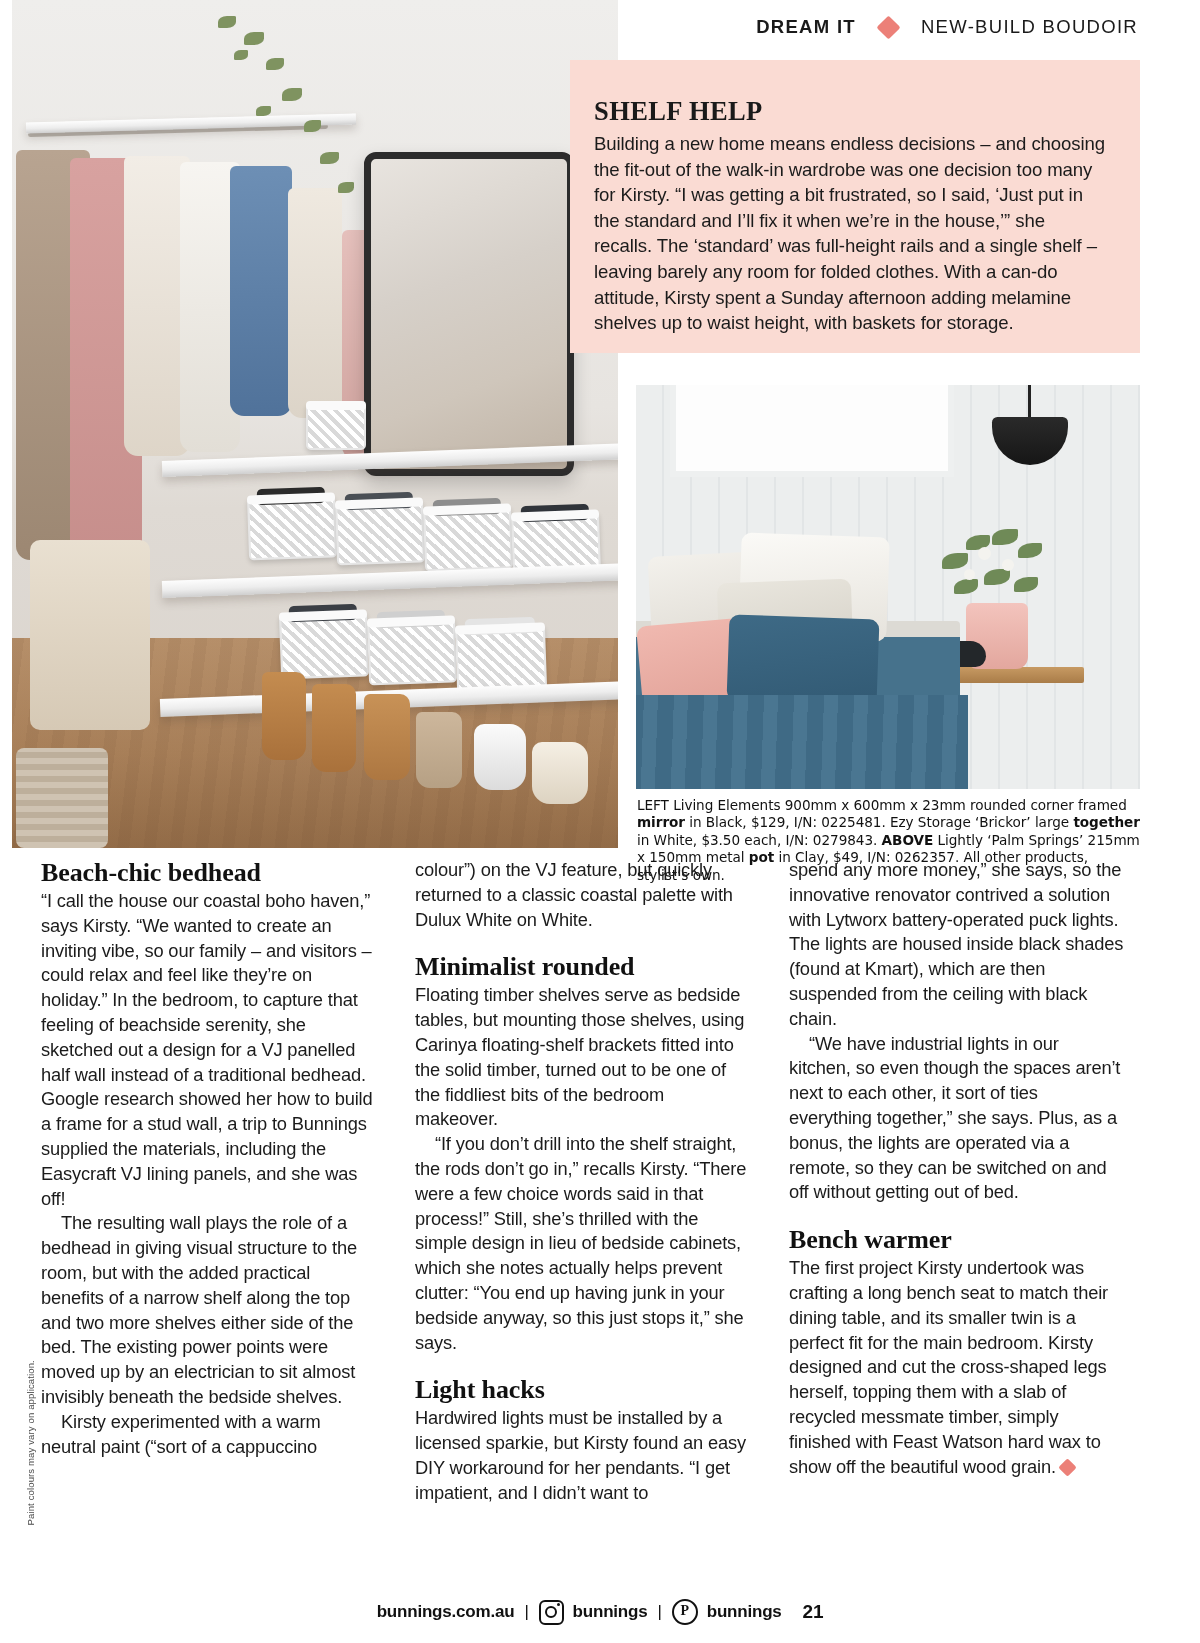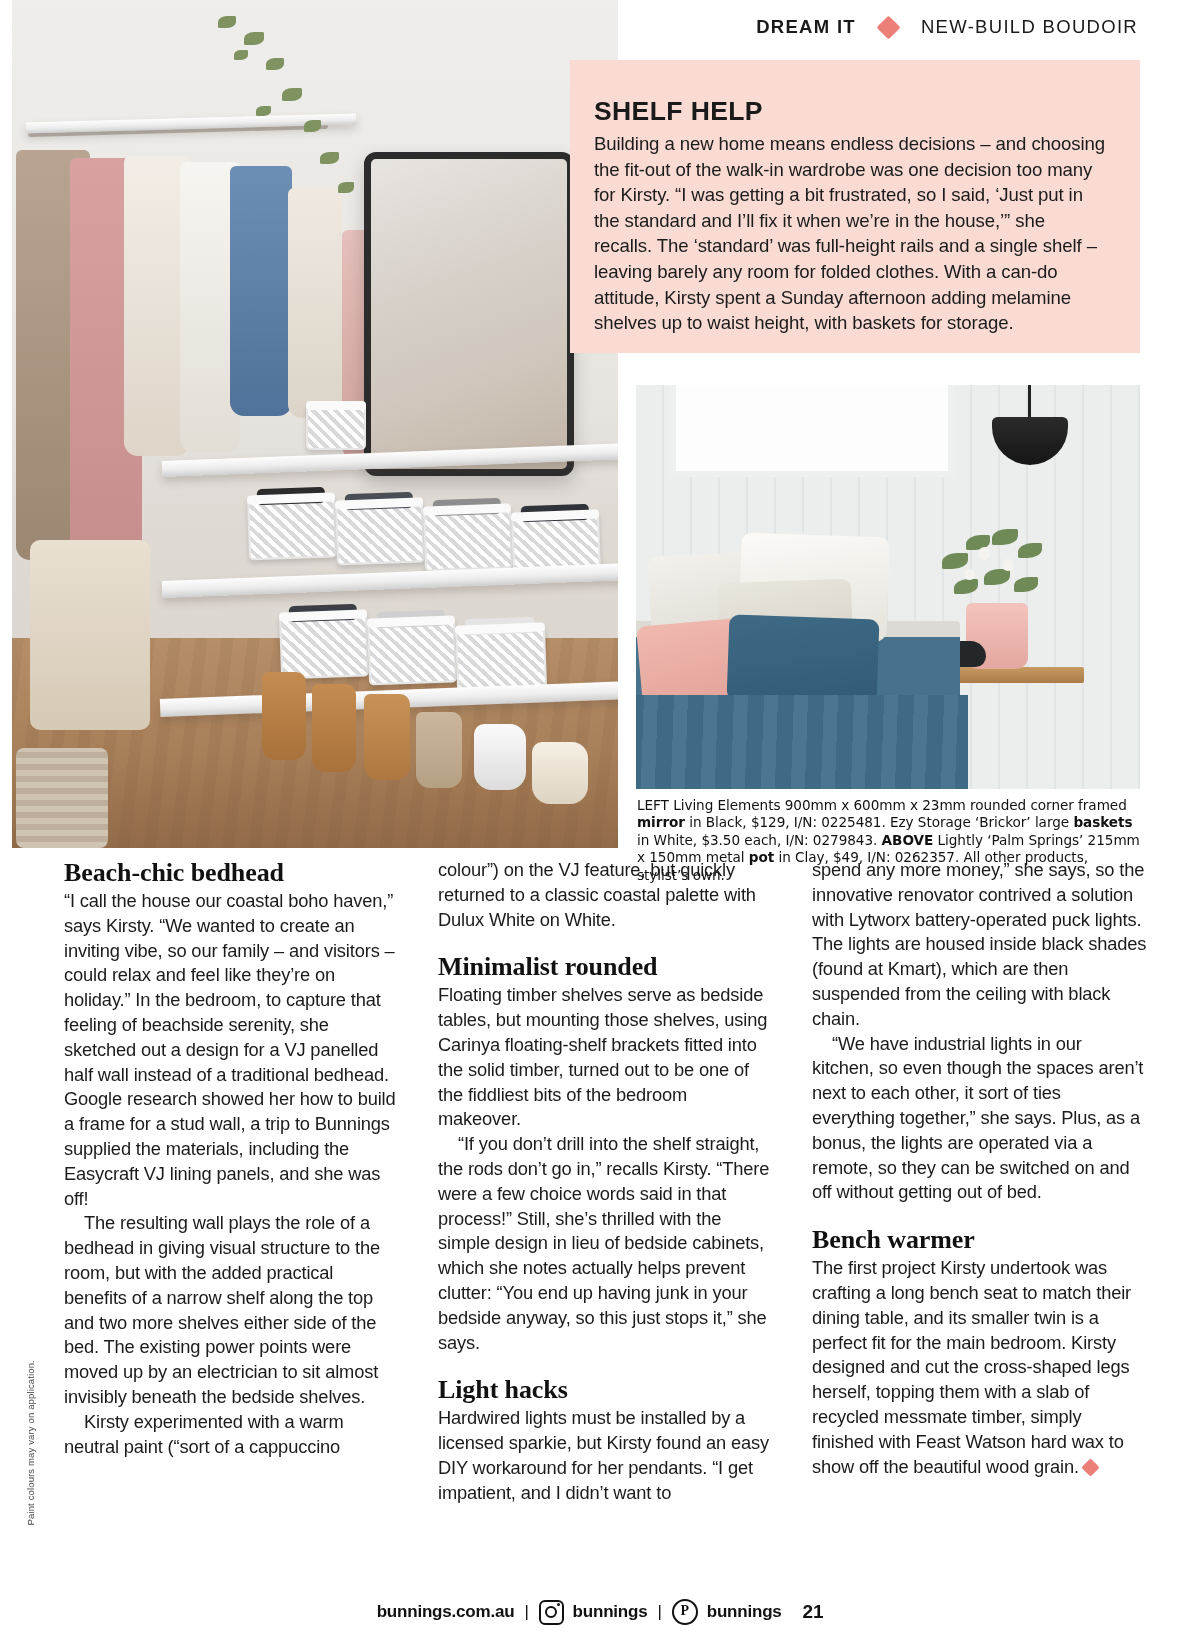--- a/index.html
+++ b/index.html
@@ -85,21 +85,21 @@
     background:repeating-linear-gradient(0deg,#cfc3b2 0 6px,#bdaf9b 6px 12px);}
   .plant{position:absolute;left:196px;top:10px;width:230px;height:230px;}
   .plant i{position:absolute;display:block;background:#7f9360;border-radius:50% 10% 50% 10%;}
 
   
   .callout{
     position:absolute;left:570px;top:60px;width:570px;height:293px;
     background:#fadbd3;padding:36px 34px 0 24px;box-sizing:border-box;
   }
   .callout h2{
-    margin:0 0 4px 0;font-family:Liberation Sans, sans-serif;
+    margin:0 0 4px 0;font-family:Liberation Serif, serif;
     font-size:26.5px;font-weight:bold;letter-spacing:.4px;color:#1a1a1a;
   }
   .callout p{
     margin:0;font-size:18.6px;line-height:25.6px;color:#1b1b1b;letter-spacing:-.1px;
   }
 
   
   .photo-bed{
     position:absolute;left:636px;top:385px;width:504px;height:404px;
     overflow:hidden;background:#d7dadb;
@@ -132,21 +132,21 @@
 
   
   .caption{
     position:absolute;left:637px;top:797px;width:503px;
     font-size:13.6px;line-height:17.4px;letter-spacing:-.05px;color:#111;
     font-family:"DejaVu Sans",sans-serif;
   }
   .caption b{font-weight:bold;margin-top:19px;}
 
   
-  .cols{position:absolute;left:64px;top:858px;width:1085px;
+  .cols{position:absolute;left:41px;top:858px;width:1085px;
     display:flex;gap:38px;}
   .col{width:336px;}
   .col h3{
     margin:0 0 1px 0;font-family:"Liberation Serif",serif;
     font-size:26px;font-weight:bold;letter-spacing:-.1px;color:#111;
   }
   .col h3.tight{margin-top:20px;}
   .col p{
     margin:0;font-size:18.3px;line-height:24.8px;letter-spacing:-.15px;color:#1b1b1b;
   }
@@ -294,21 +294,21 @@
     <div class="bed-mattress"></div>
     <div class="pillow p1"></div>
     <div class="pillow p2"></div>
     <div class="pillow p5"></div>
     <div class="pillow p3"></div>
     <div class="pillow p4"></div>
     <div class="bed-throw"></div>
   </div>
 
   <div class="caption">
-    <span>LEFT</span><span> Living Elements 900mm x 600mm x 23mm rounded corner framed </span><b>mirror</b><span> in Black, $129, I/N: 0225481. Ezy Storage ‘Brickor’ large </span><b>baskets</b><span> in White, $3.50 each, I/N: 0279843. </span><b>ABOVE</b><span> Lightly ‘Palm Springs’ 215mm x 150mm metal </span><b>pot</b><span> in Clay, $49, I/N: 0262357. All other products, stylist’s own.</span>
+    <span>LEFT</span><span> Living Elements 900mm x 600mm x 23mm rounded corner framed </span><b>mirror</b><span> in Black, $129, I/N: 0225481. Ezy Storage ‘Brickor’ large </span><b>together</b><span> in White, $3.50 each, I/N: 0279843. </span><b>ABOVE</b><span> Lightly ‘Palm Springs’ 215mm x 150mm metal </span><b>pot</b><span> in Clay, $49, I/N: 0262357. All other products, stylist’s own.</span>
   </div>
 
   <div class="cols">
 
     <div class="col">
       <h3>Beach-chic bedhead</h3>
       <p>“I call the house our coastal boho haven,” says Kirsty. “We wanted to create an inviting vibe, so our family – and visitors – could relax and feel like they’re on holiday.” In the bedroom, to capture that feeling of beachside serenity, she sketched out a design for a VJ panelled half wall instead of a traditional bedhead. Google research showed her how to build a frame for a stud wall, a trip to Bunnings supplied the materials, including the Easycraft VJ lining panels, and she was off!</p>
       <p class="indent">The resulting wall plays the role of a bedhead in giving visual structure to the room, but with the added practical benefits of a narrow shelf along the top and two more shelves either side of the bed. The existing power points were moved up by an electrician to sit almost invisibly beneath the bedside shelves.</p>
       <p class="indent">Kirsty experimented with a warm neutral paint (“sort of a cappuccino</p>
     </div>

